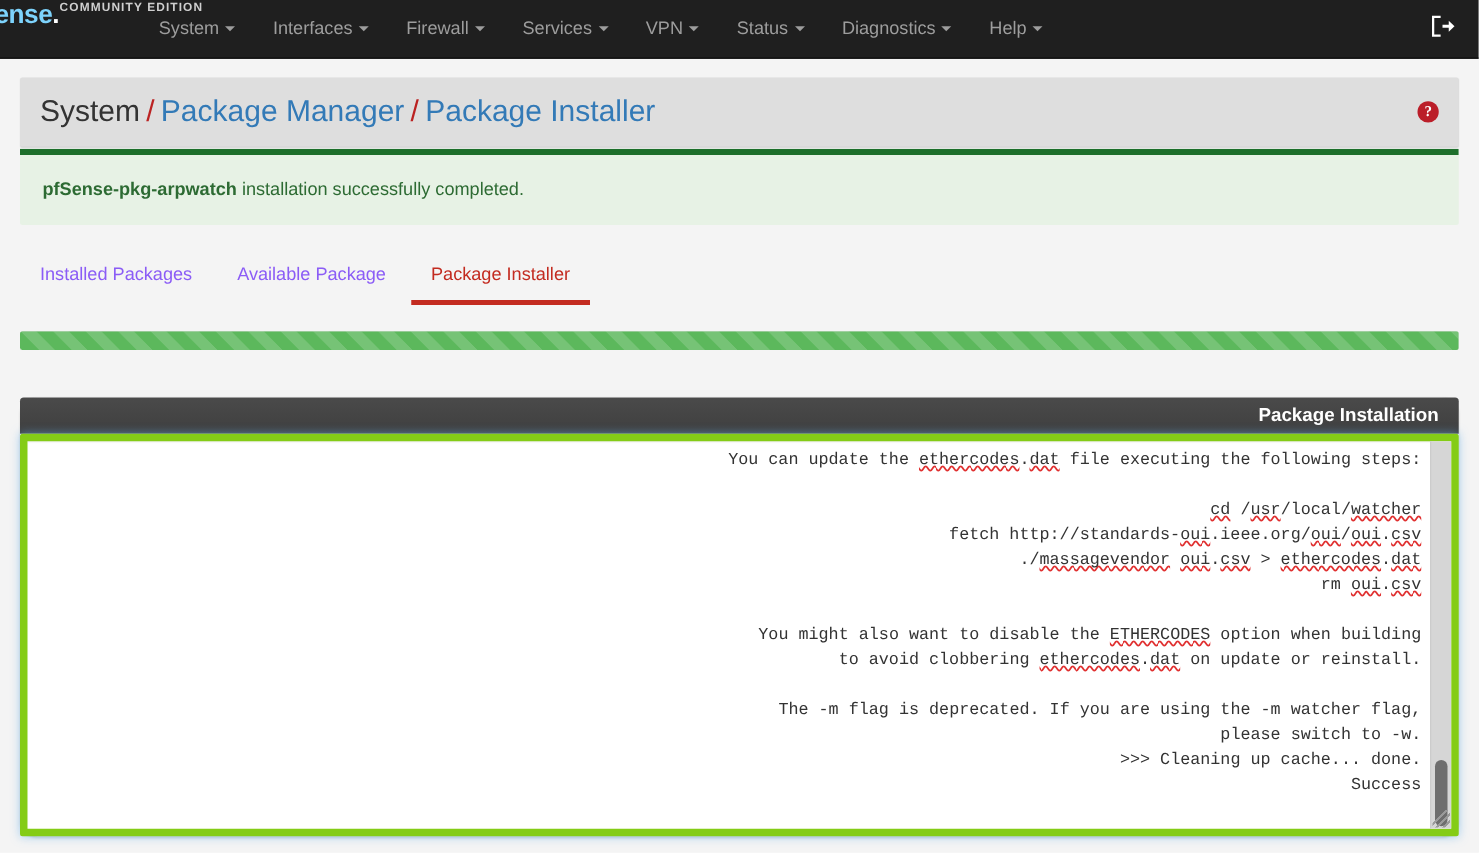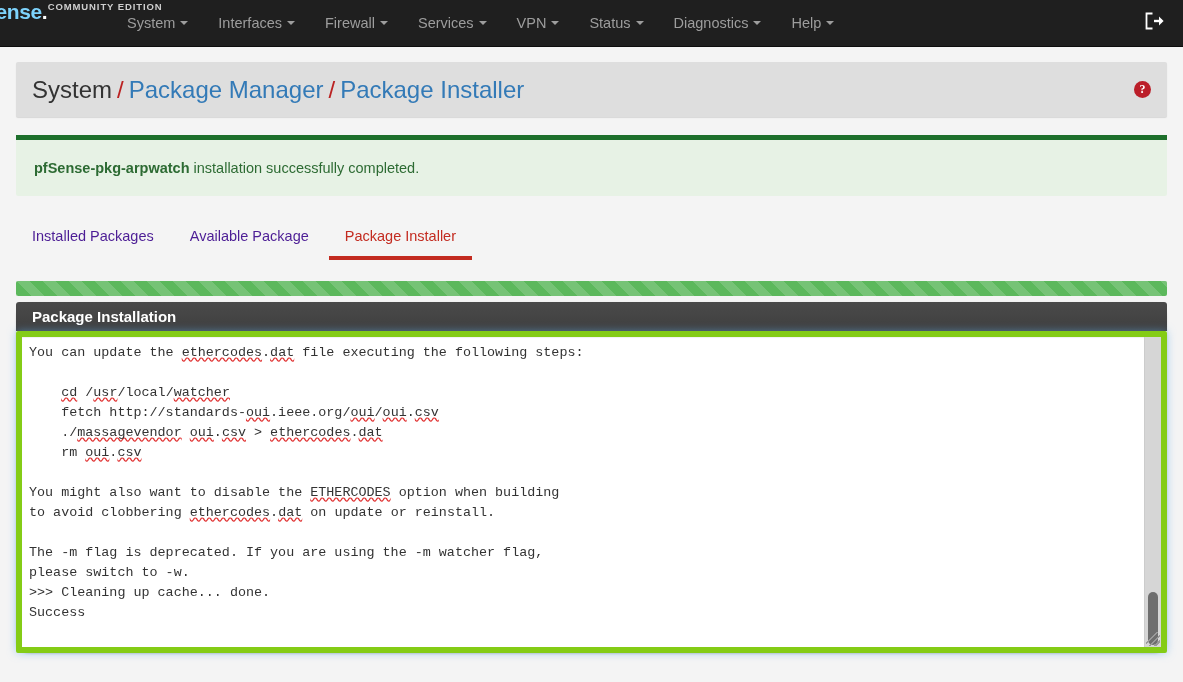--- a/index.html
+++ b/index.html
@@ -127,39 +127,39 @@
     color: #ffffff;
     font-size: 12px;
     font-weight: bold;
     line-height: 17px;
     text-align: center;
     font-family: "Liberation Serif", serif;
   }
 
   
   .alert-success {
-    margin-top: 18px;
+    margin-top: 2px;
     background: #e7f2e5;
     border-top: 5px solid #1d6f2b;
     color: #2d6b33;
     padding: 20px 18px;
     font-size: 14.5px;
     border-radius: 0 0 2px 2px;
   }
   .alert-success b { font-weight: bold; }
 
   
   .tabs {
     margin-top: 20px;
     display: flex;
     align-items: flex-end;
     height: 44px;
   }
   .tab {
-    color: #4c1d95;
+    color: #8b5cf6;
     font-size: 14.5px;
     padding: 10px 16px 12px 16px;
     cursor: pointer;
     border-bottom: 4px solid transparent;
     margin-right: 4px;
   }
   .tab.active {
     color: #c32b20;
     border-bottom-color: #c32b20;
   }
@@ -179,24 +179,25 @@
     background-image: linear-gradient(
       45deg,
       rgba(255,255,255,0.16) 25%, transparent 25%,
       transparent 50%, rgba(255,255,255,0.16) 50%,
       rgba(255,255,255,0.16) 75%, transparent 75%, transparent);
     background-size: 26px 26px;
   }
 
   
   .panel {
-    margin-top: 6px;
+    margin-top: 38px;
     border-radius: 14px;
     box-shadow: 0 1px 2px rgba(0,0,0,0.15);
     background: #ffffff;
+    text-align: right;
   }
   .panel-heading {
     background: linear-gradient(#4a4a4a, #3f3f3f);
     color: #ffffff;
     font-size: 15px;
     font-weight: bold;
     padding: 8px 16px;
     border-radius: 3px 3px 0 0;
     height: 29px;
     line-height: 14px;

